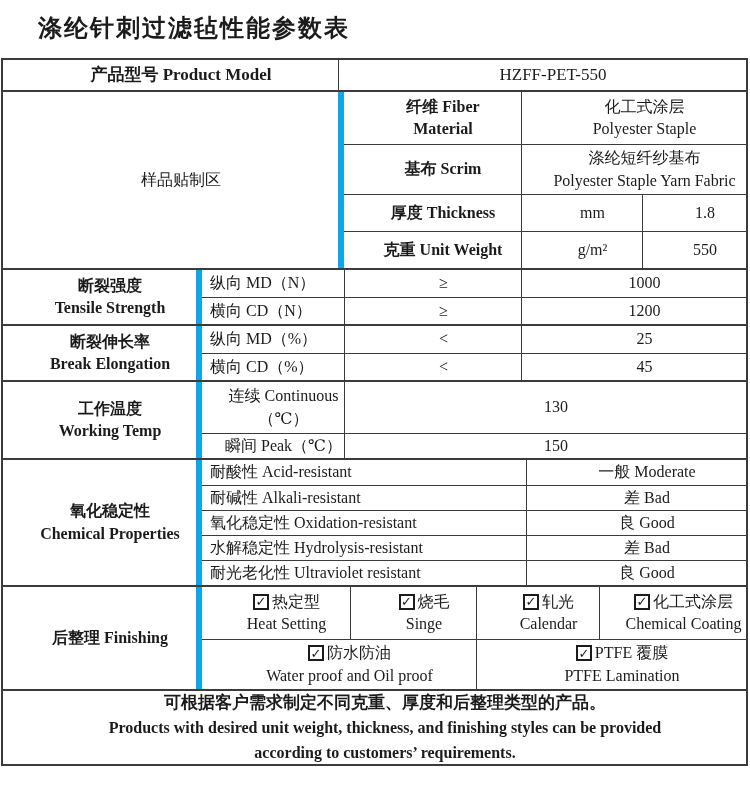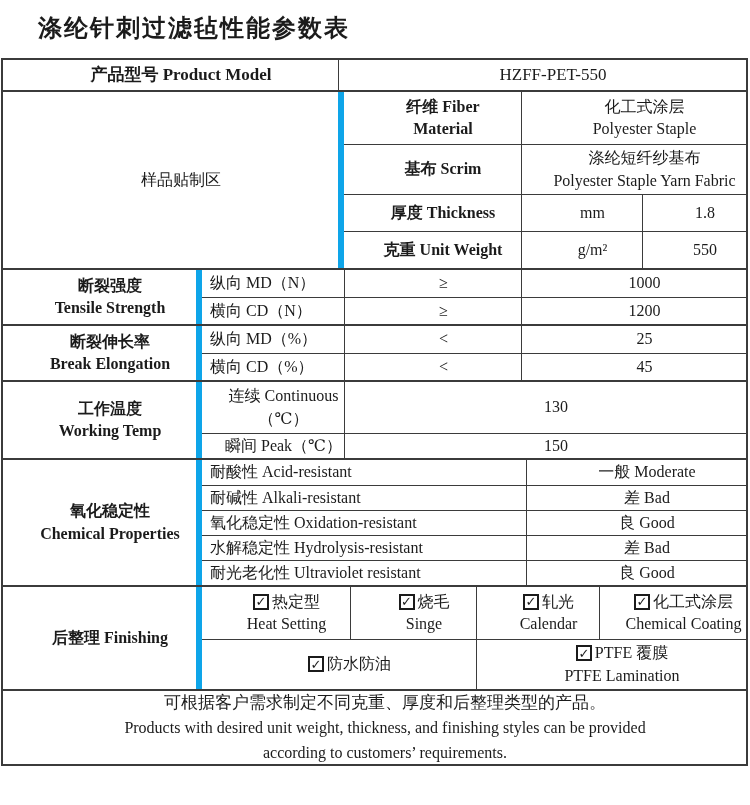--- a/index.html
+++ b/index.html
@@ -36,21 +36,21 @@
   .w121{width:121px}.w324{width:324px}.w148{width:148px}.w126{width:126px}
   .w123{width:123px}.w274{width:274px}
   .fs17{font-size:17px;}
   .cbline{display:flex;align-items:center;justify-content:center;gap:3px;width:100%;}
   .cb{
     display:inline-flex;align-items:center;justify-content:center;
     width:12px;height:12px;border:2px solid #1b1b1b;box-sizing:content-box;
     font-family:"DejaVu Sans","Liberation Sans",sans-serif;
     font-size:13px;font-weight:bold;line-height:1;flex:none;
   }
-  .footer-cell{line-height:1.55;font-weight:normal;}
+  .footer-cell{line-height:1.55;font-weight:bold;}
   .footer-cell .zh{font-size:17px;}
 </style>
 </head>
 <body>
 
 <h1 class="title">涤纶针刺过滤毡性能参数表</h1>
 
 <div class="ptable">
 
   <div class="row first" style="height:30px">
@@ -211,20 +211,21 @@
           </div>
           <div class="ln">Chemical Coating</div>
         </div>
       </div>
       <div class="subrow" style="height:50px">
         <div class="cell cfirst w274">
           <div class="cbline">
             <span class="cb">✓</span>
             <span>防水防油</span>
           </div>
+          <div class="ln">Water proof and Oil proof</div>
         </div>
         <div class="cell grow">
           <div class="cbline">
             <span class="cb">✓</span>
             <span>PTFE 覆膜</span>
           </div>
           <div class="ln">PTFE Lamination</div>
         </div>
       </div>
     </div>

